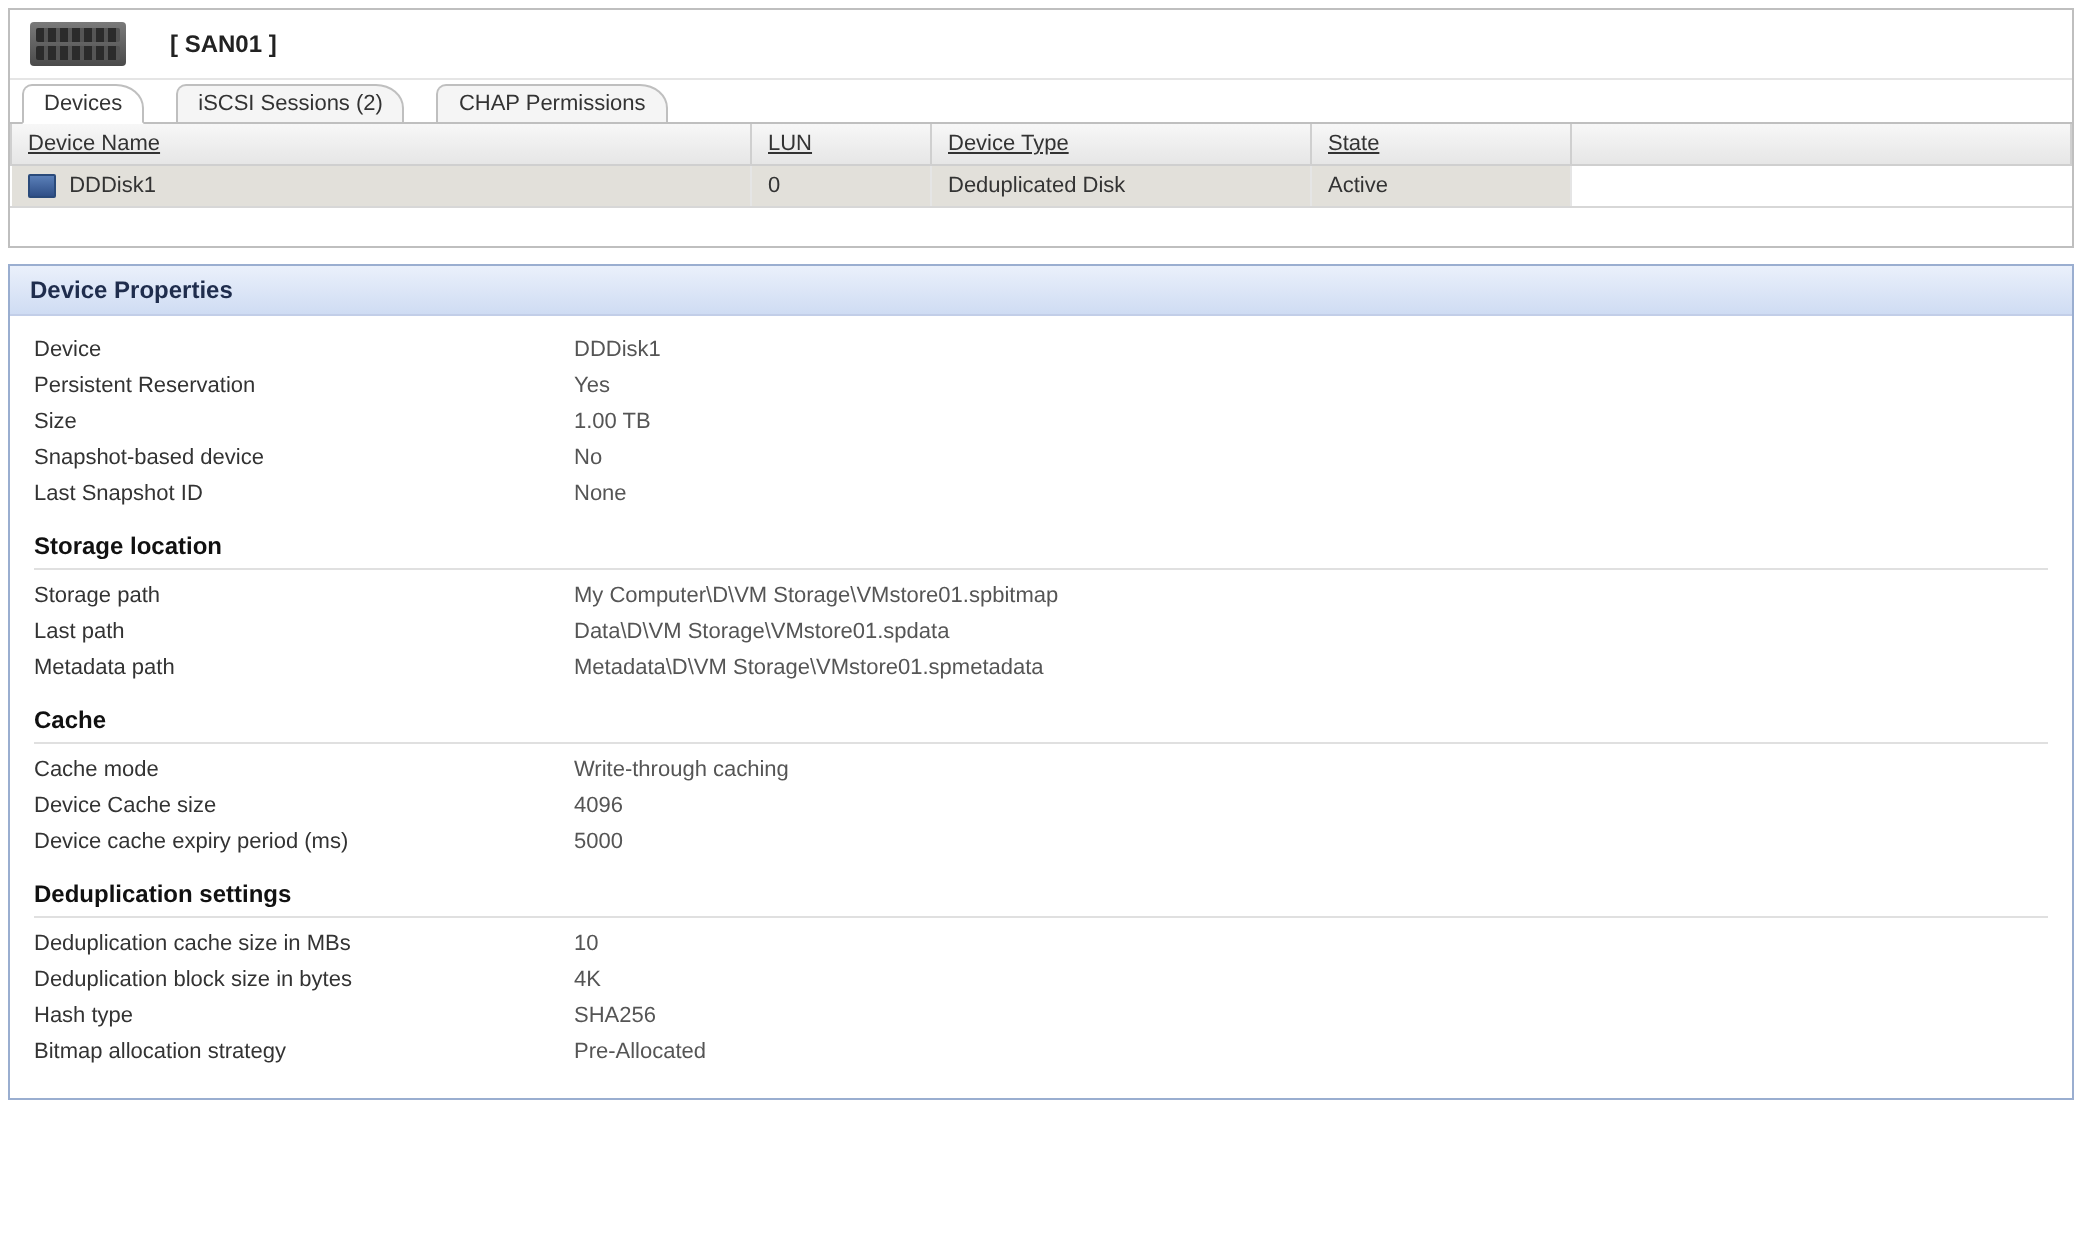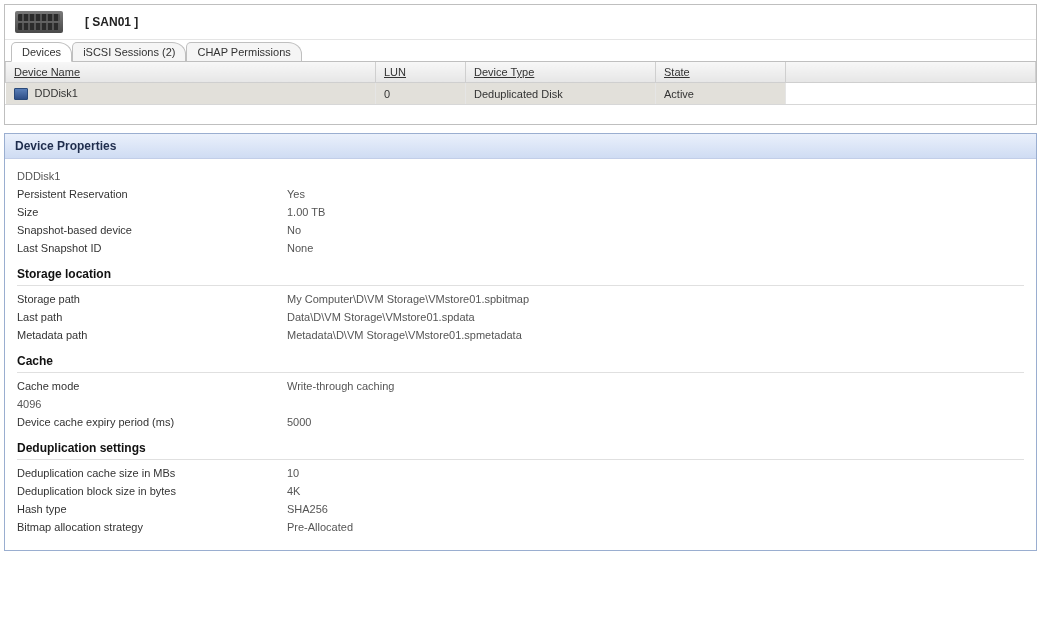--- a/index.html
+++ b/index.html
@@ -49,20 +49,21 @@
     font-weight: bold;
     font-size: 12px;
     color:#222;
     margin-left:12px;
   }
   .tabs {
     display: flex;
     padding: 0 6px;
     margin-top: 2px;
     align-items: flex-end;
+    gap: 16px;
   }
   .tab {
     border: 1px solid #bfbfbf;
     border-bottom: none;
     padding: 3px 10px;
     background: #f5f5f5;
     font-size: 11px;
     position: relative;
     border-top-left-radius: 5px;
     border-top-right-radius: 5px;
@@ -199,20 +200,21 @@
     </table>
     <div class="blank-area"></div>
   </div>
 </div>
 
 <div class="props-panel">
   <div class="props-header">Device Properties</div>
   <div class="props-body">
 
     <div class="prop-row">
+      <div class="prop-label">Device</div>
       <div class="prop-value">DDDisk1</div>
     </div>
     <div class="prop-row">
       <div class="prop-label">Persistent Reservation</div>
       <div class="prop-value">Yes</div>
     </div>
     <div class="prop-row">
       <div class="prop-label">Size</div>
       <div class="prop-value">1.00 TB</div>
     </div>
@@ -238,20 +240,21 @@
       <div class="prop-label">Metadata path</div>
       <div class="prop-value">Metadata\D\VM Storage\VMstore01.spmetadata</div>
     </div>
 
     <div class="section-head">Cache</div>
     <div class="prop-row">
       <div class="prop-label">Cache mode</div>
       <div class="prop-value">Write-through caching</div>
     </div>
     <div class="prop-row">
+      <div class="prop-label">Device Cache size</div>
       <div class="prop-value">4096</div>
     </div>
     <div class="prop-row">
       <div class="prop-label">Device cache expiry period (ms)</div>
       <div class="prop-value">5000</div>
     </div>
 
     <div class="section-head">Deduplication settings</div>
     <div class="prop-row">
       <div class="prop-label">Deduplication cache size in MBs</div>

